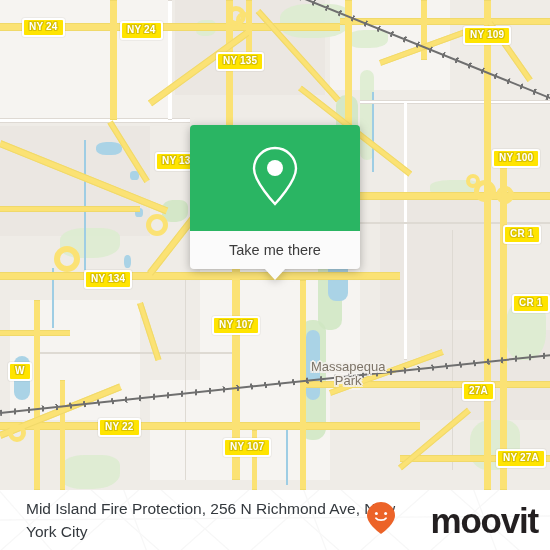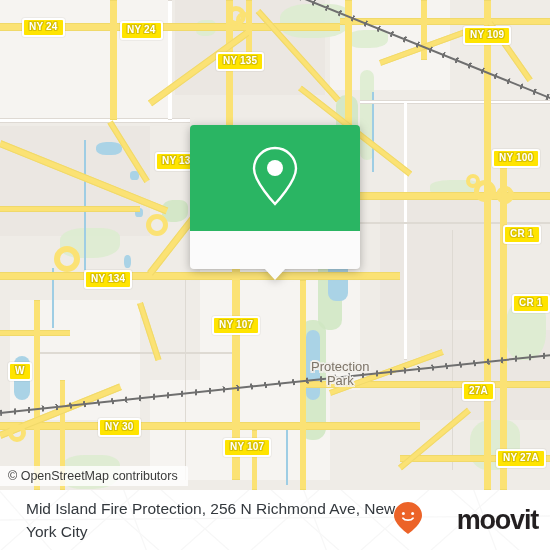--- a/index.html
+++ b/index.html
@@ -157,21 +157,21 @@
   }
   #brand {
     position: absolute;
     right: 12px; top: 50%;
     transform: translateY(-50%);
     display: flex; align-items: center; gap: 4px;
     z-index: 2;
   }
   #brand-word {
     color: #231f20;
-    font-size: 27px;
+    font-size: 35px;
     font-weight: bold;
     letter-spacing: -1.2px;
     line-height: 1;
     margin-left: 30px;
   }
 </style>
 </head>
 <body>
 
 <div id="app">
@@ -278,45 +278,45 @@
         <div class="shield" style="left: 216px; top: 52px;">NY 135</div>
         <div class="shield" style="left: 463px; top: 26px;">NY 109</div>
         <div class="shield" style="left: 155px; top: 152px;">NY 135</div>
         <div class="shield" style="left: 492px; top: 149px;">NY 100</div>
         <div class="shield" style="left: 503px; top: 225px;">CR 1</div>
         <div class="shield" style="left: 84px; top: 270px;">NY 134</div>
         <div class="shield" style="left: 512px; top: 294px;">CR 1</div>
         <div class="shield" style="left: 212px; top: 316px;">NY 107</div>
         <div class="shield" style="left: 8px; top: 362px;">W</div>
         <div class="shield" style="left: 462px; top: 382px;">27A</div>
-        <div class="shield" style="left: 98px; top: 418px;">NY 30</div>
+        <div class="shield" style="left: 98px; top: 418px;">NY 22</div>
         <div class="shield" style="left: 223px; top: 438px;">NY 107</div>
         <div class="shield" style="left: 496px; top: 449px;">NY 27A</div>
       </div>
 
     <div id="places">
-        <div class="place" style="left: 311px; top: 360px;">Protection
+        <div class="place" style="left: 311px; top: 360px;">Massapequa
 Park</div>
       </div>
 
     <div id="popup">
       <div id="popup-top">
         <span>
           <svg width="52" height="64" viewBox="0 0 52 64" aria-hidden="true">
             <path d="M26 4 C14.5 4 5 13.2 5 24.6 C5 38 26 60 26 60 C26 60 47 38 47 24.6 C47 13.2 37.5 4 26 4 Z" fill="none" stroke="#ffffff" stroke-width="2.4"></path>
             <circle cx="26" cy="24" r="8" fill="#ffffff"></circle>
           </svg>
         </span>
       </div>
       <div id="popup-bottom">
+        <span id="popup-label">Take me there</span>
         <span id="popup-tail"></span>
       </div>
     </div>
 
-    <div id="attribution">© OpenStreetMap contributors</div>
   </div>
 
   <div id="footer">
     <svg id="footer-watermark" viewBox="0 0 550 60" preserveAspectRatio="none">
       <g stroke="#f0f0f0" stroke-width="1.3" fill="none">
         <path d="M-10 70 L80 -10 L170 70 L260 -10 L350 70 L440 -10 L530 70"></path>
         <path d="M-10 -10 L60 70 L150 -10 L240 70 L330 -10 L420 70 L510 -10"></path>
         <path d="M0 30 L550 26"></path>
         <path d="M120 -10 L150 70"></path>
         <path d="M300 -10 L330 70"></path>

